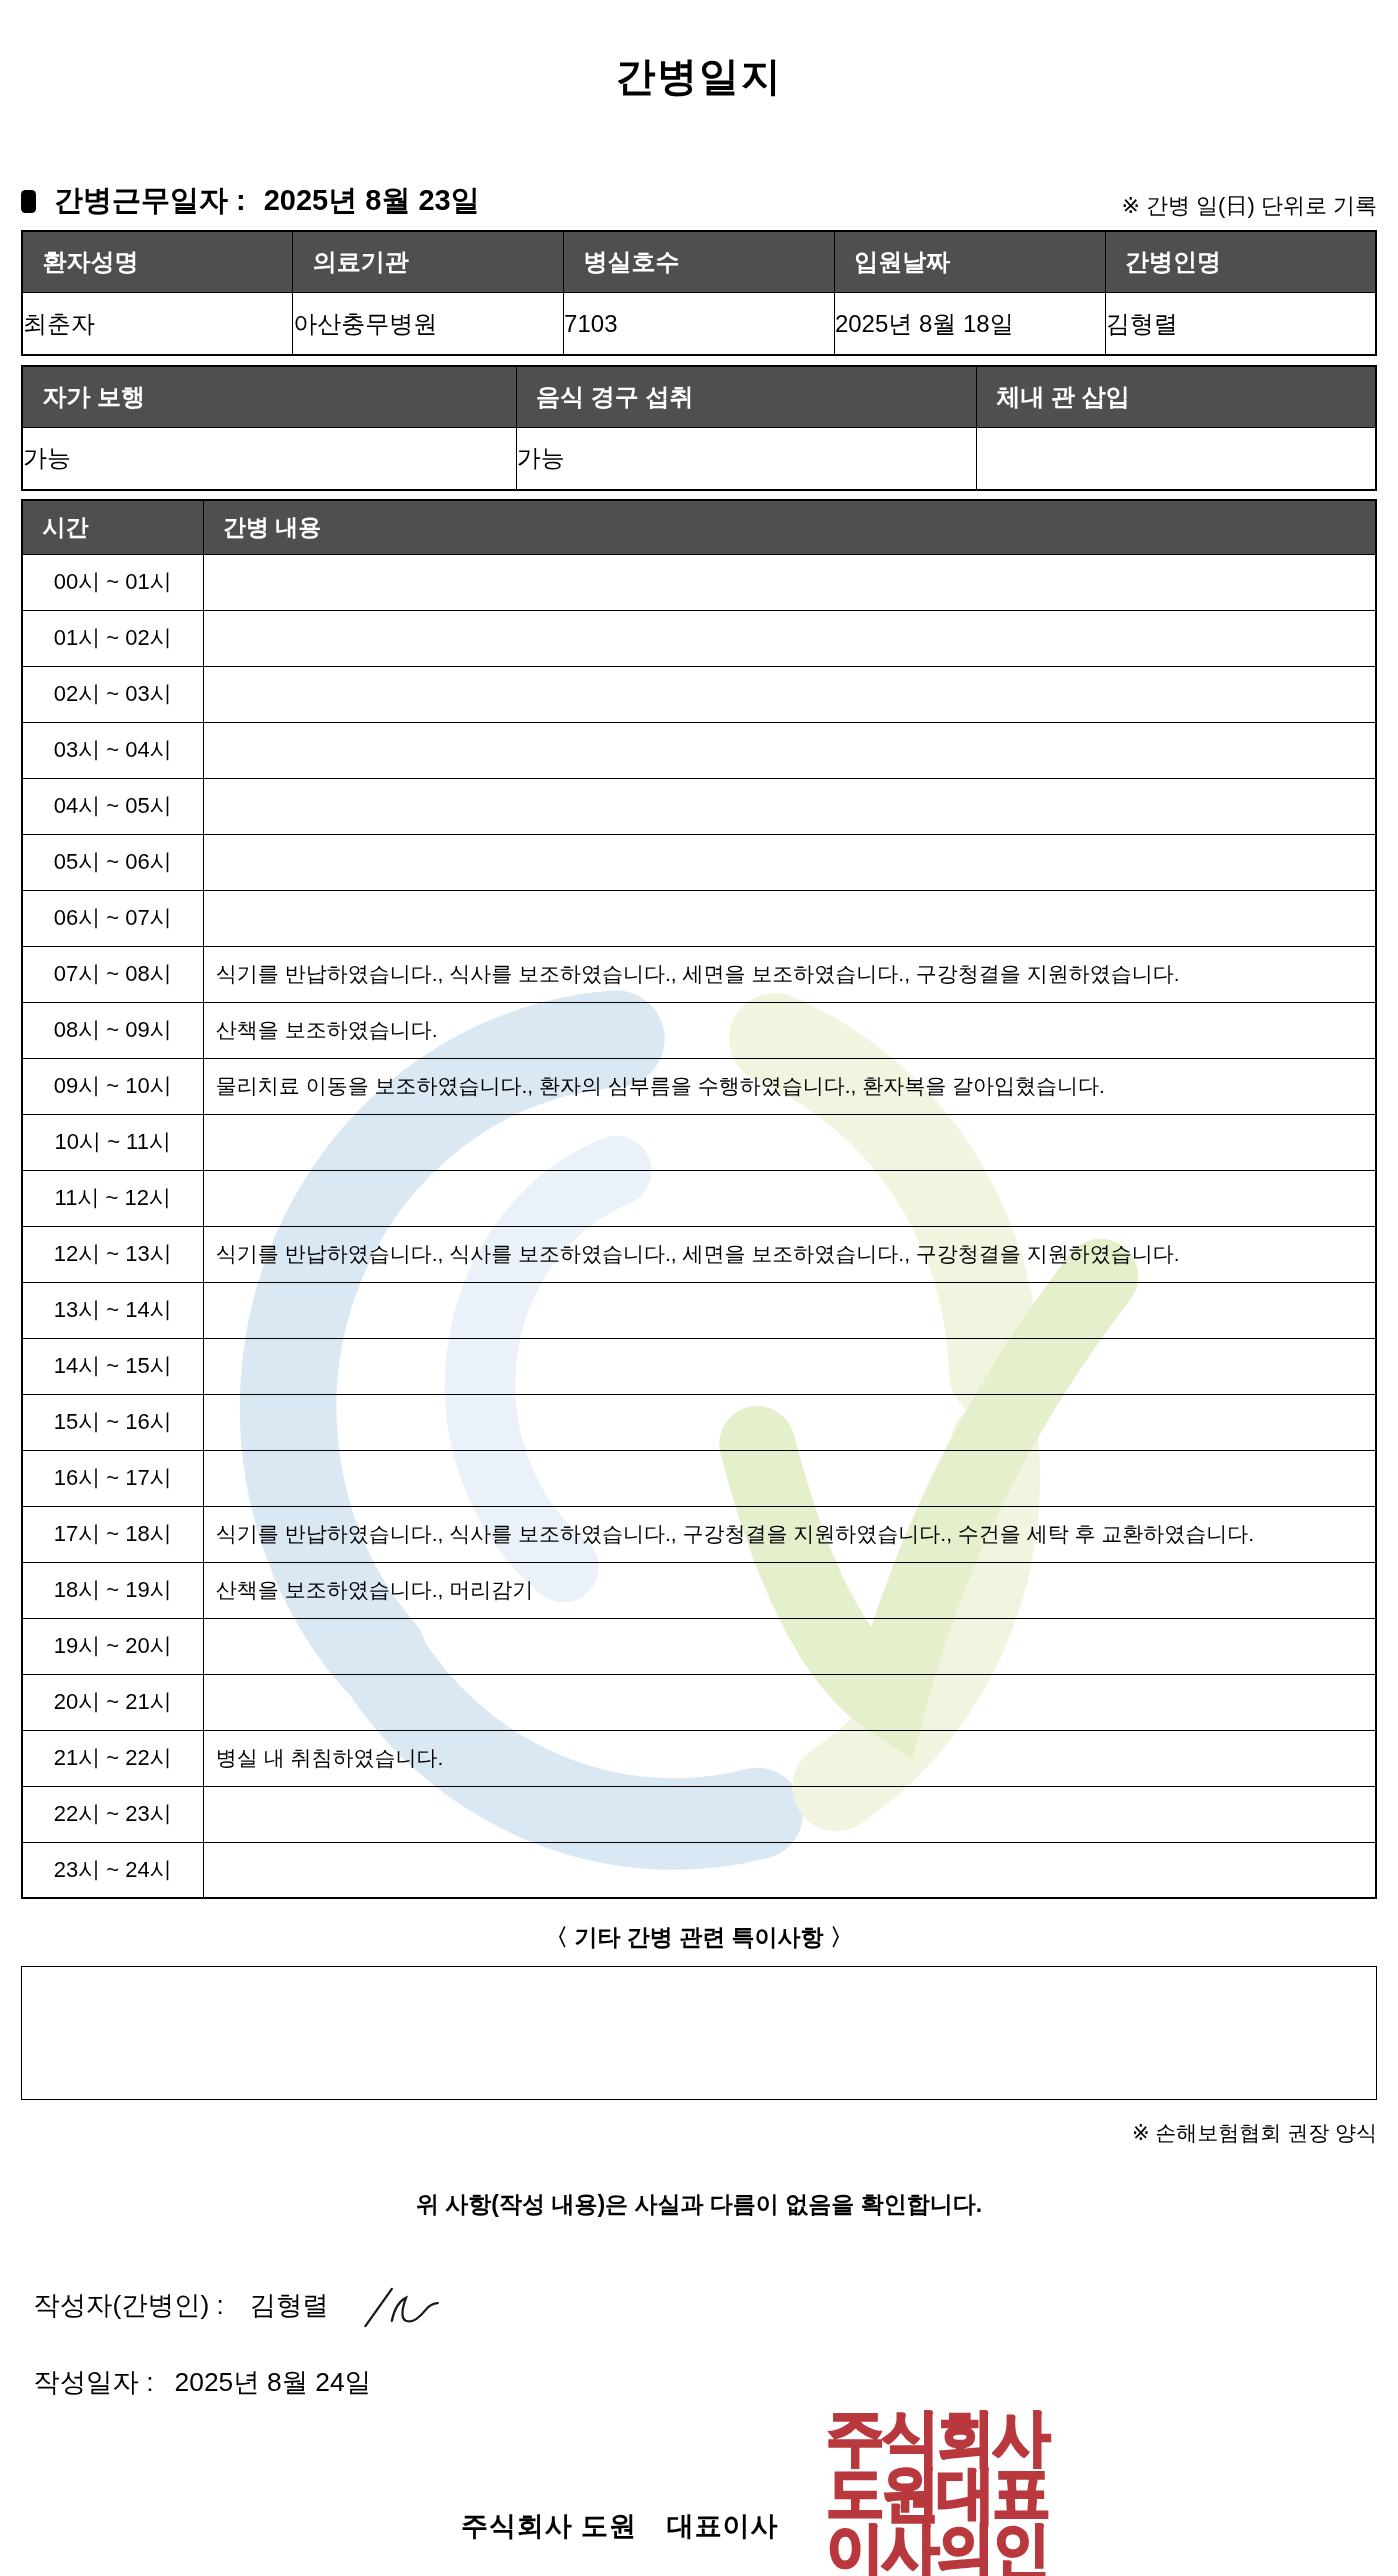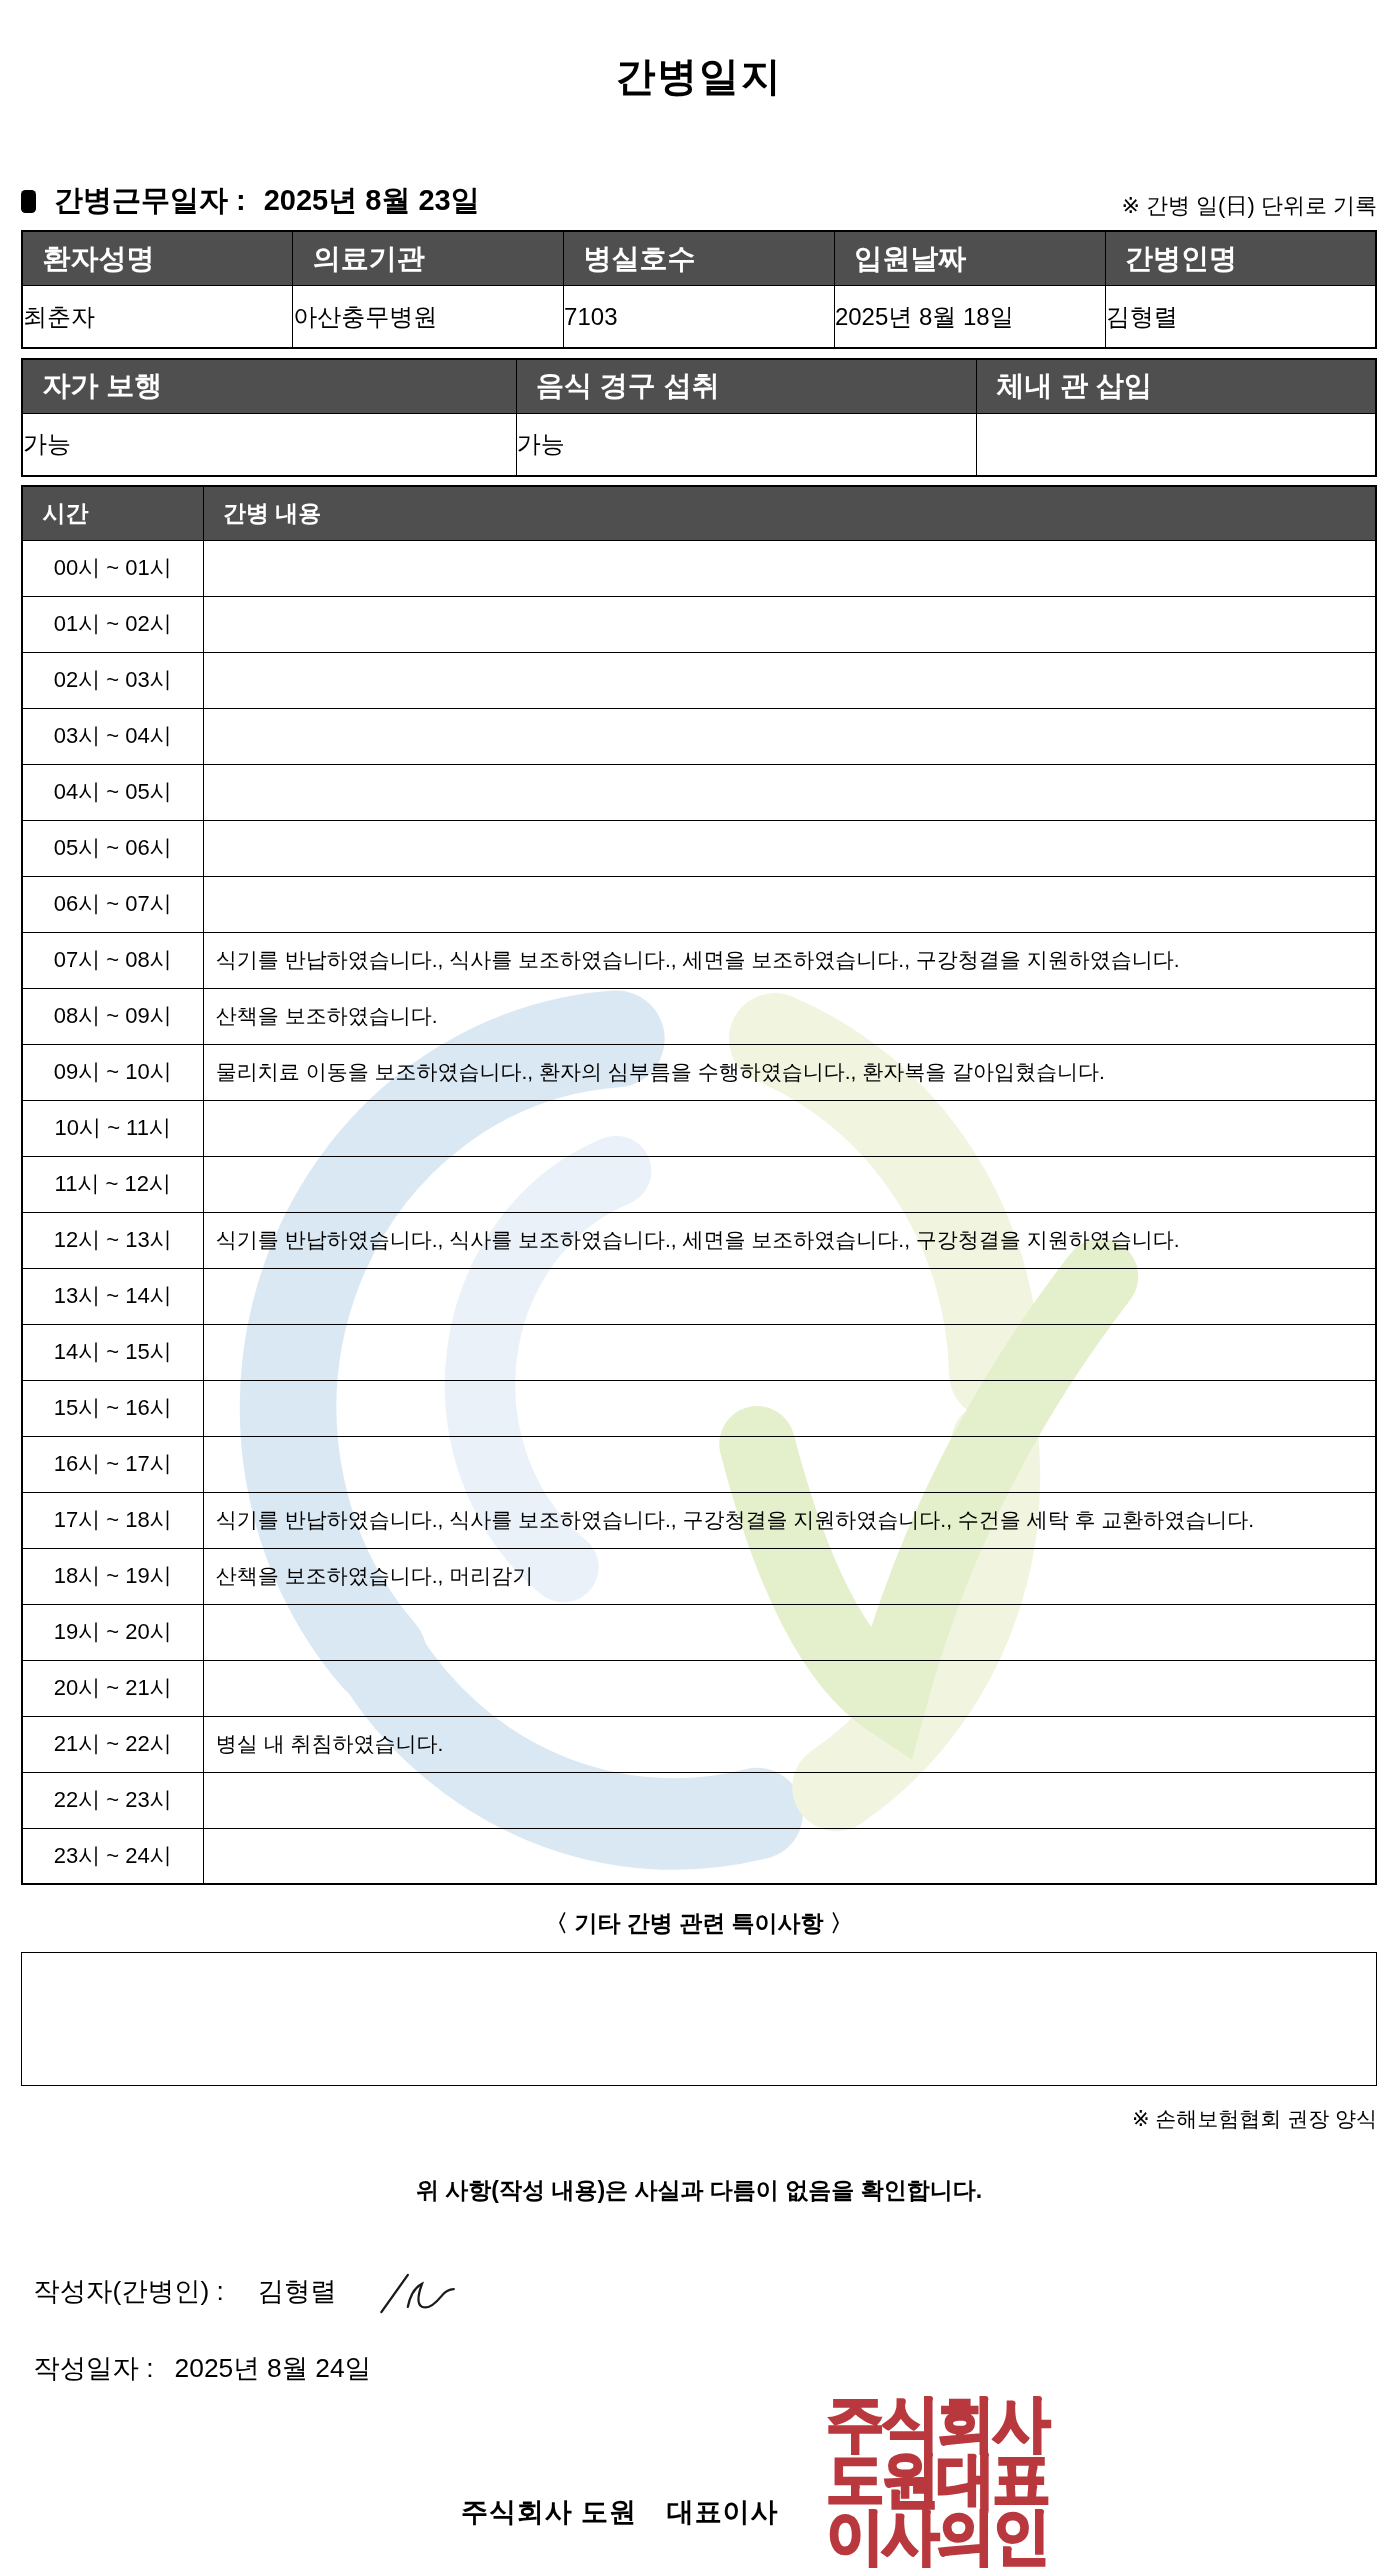--- a/index.html
+++ b/index.html
@@ -15,37 +15,37 @@
 
   .meta-row { display:flex; justify-content:space-between; align-items:flex-end; margin-top:77px; }
   .meta-left { font-size:29px; font-weight:600; display:flex; align-items:center; gap:18px; }
   .bullet-sq { display:inline-block; width:15px; height:23px; background:#000; border-radius:4.4px; }
   .meta-right { font-size:22px; font-weight:400; }
 
   table { border-collapse:collapse; width:100%; table-layout:fixed; }
   table, th, td { border:1.8px solid #000; }
   .tbl { border:2.6px solid #000; margin-top:8.8px; }
   th.hd {
-    background:#4f4f4f; color:#fff; font-size:28px; font-weight:700;
-    text-align:left; padding:0 0 0 19.4px; height:55px;
+    background:#4f4f4f; color:#fff; font-size:24px; font-weight:700;
+    text-align:left; padding:0 0 0 19.4px; height:62px;
   }
   td.val { background:#fff; font-size:24px; text-align:left; height:62px; }
 
   .care-tbl th.hd { height:54px; font-size:23px; }
   .care-tbl td.time { width:181px; text-align:center; font-size:22px; height:56px; background:transparent; }
   .care-tbl td.content { text-align:left; font-size:21px; padding-left:12.3px; background:transparent; }
 
   .notes-heading { text-align:center; font-size:23px; font-weight:700; margin-top:23px; }
   .notes-box { border:1.8px solid #000; height:134px; margin-top:12.3px; background:#fff; }
 
   .recommend-note { text-align:right; font-size:21px; margin-top:19.4px; }
 
   .confirm-line { text-align:center; font-size:23px; font-weight:700; margin-top:42px; }
 
-  .writer-line { display:flex; align-items:center; gap:16px; font-size:26.4px; margin-top:55px; margin-left:12.3px; }
+  .writer-line { display:flex; align-items:center; gap:8px; font-size:26.4px; margin-top:55px; margin-left:12.3px; }
   .writer-line .name { margin-left:17.6px; }
   .sig { margin-left:16px; margin-top:5.3px; }
 
   .date-line { display:flex; align-items:center; gap:21px; font-size:26.4px; margin-top:30px; margin-left:12.3px; }
 
   .company-area { position:relative; height:220px; margin-top:8.8px; }
   .company-line { position:absolute; left:440px; top:99px; font-size:27px; font-weight:700; letter-spacing:0.9px; }
   .company-line .ceo { margin-left:30px; }
   .stamp {
     position:absolute; left:797px; top:5.3px; width:238px; text-align:center;

